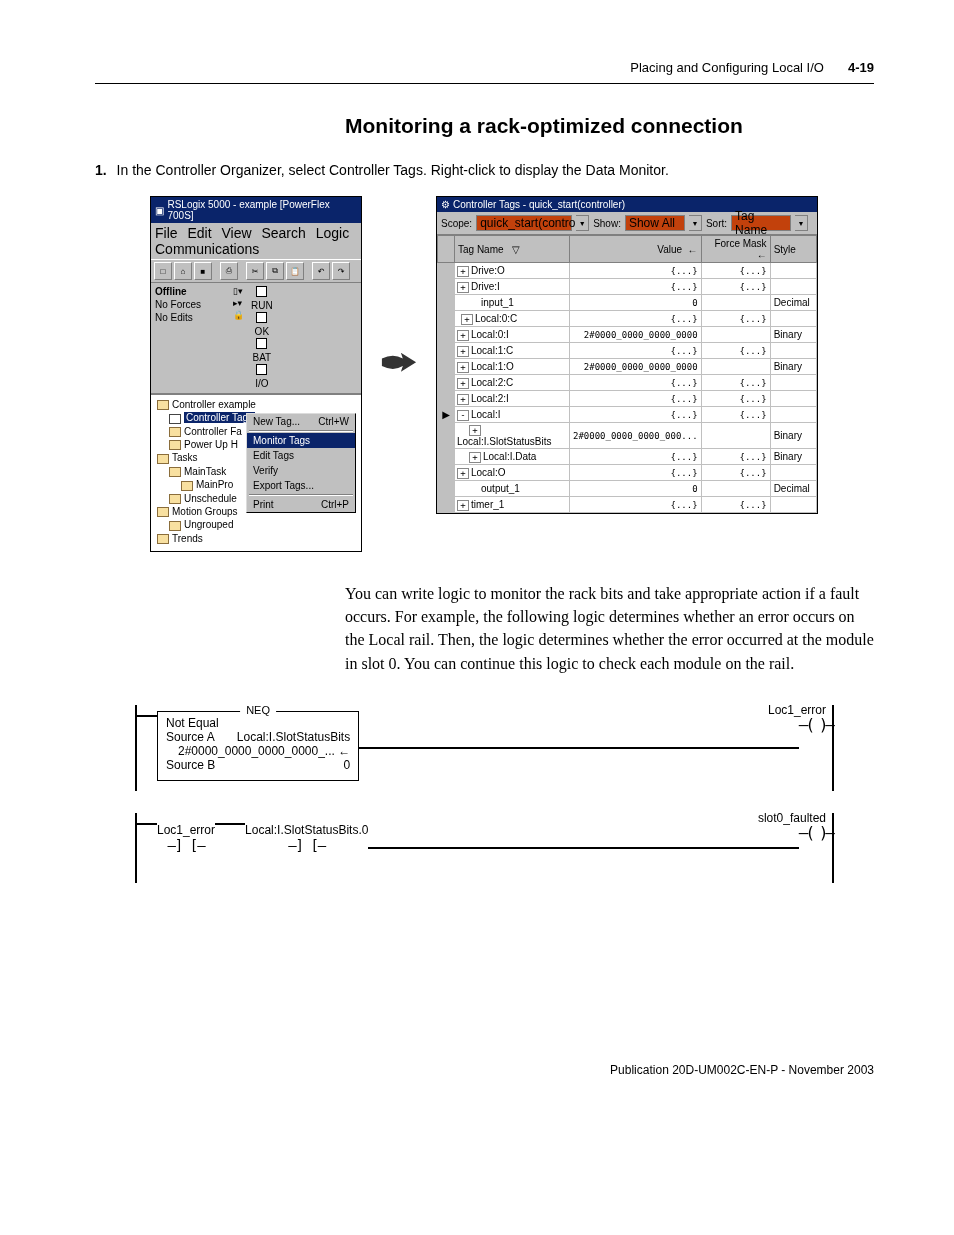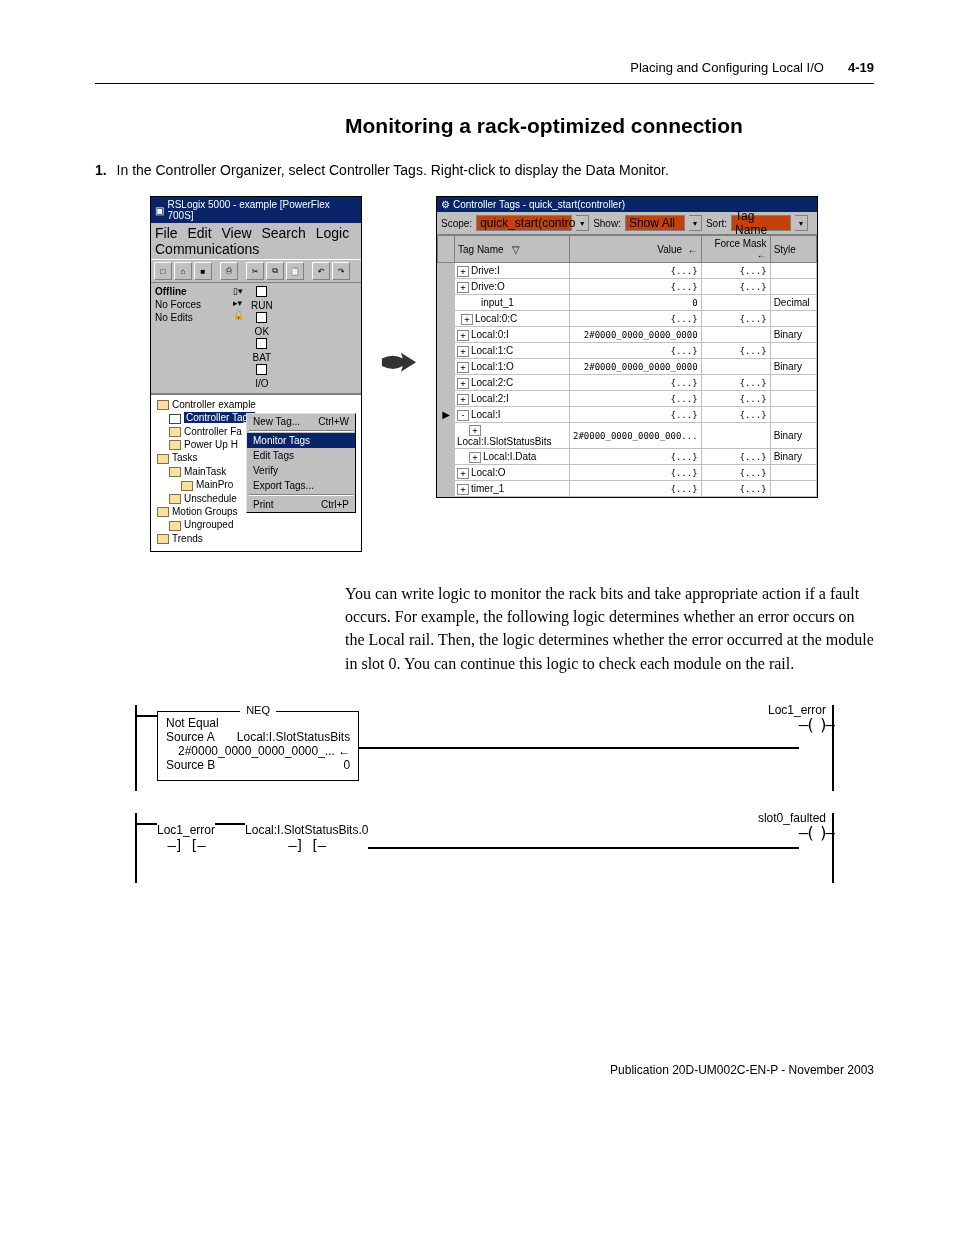--- a/index.html
+++ b/index.html
@@ -387,28 +387,28 @@
             <th style="width:10px;"></th>
             <th style="width:108px;"><span>Tag Name</span> &nbsp; ▽</th>
             <th style="width:120px;text-align:right;"><span>Value</span> &nbsp;←</th>
             <th style="width:62px;text-align:right;"><span>Force Mask</span> ←</th>
             <th>Style</th>
           </tr>
         </thead>
         <tbody id="tag-rows">
             <tr>
               <td class="row-ptr"></td>
+              <td class="name"><span style="padding-left:0px;"><span class="exp">+</span>Drive:O</span></td>
+              <td class="val">{...}</td>
+              <td class="fm">{...}</td>
+              <td></td>
+            </tr>
+            <tr>
+              <td class="row-ptr"></td>
               <td class="name"><span style="padding-left:0px;"><span class="exp">+</span>Drive:I</span></td>
-              <td class="val">{...}</td>
-              <td class="fm">{...}</td>
-              <td></td>
-            </tr>
-            <tr>
-              <td class="row-ptr"></td>
-              <td class="name"><span style="padding-left:0px;"><span class="exp">+</span>Drive:O</span></td>
               <td class="val">{...}</td>
               <td class="fm">{...}</td>
               <td></td>
             </tr>
             <tr>
               <td class="row-ptr"></td>
               <td class="name"><span style="padding-left:12px;"><span style="display:inline-block;width:12px;"></span>input_1</span></td>
               <td class="val">0</td>
               <td class="fm"></td>
               <td>Decimal</td>
@@ -475,20 +475,27 @@
               <td class="val">{...}</td>
               <td class="fm">{...}</td>
               <td>Binary</td>
             </tr>
             <tr>
               <td class="row-ptr"></td>
               <td class="name"><span style="padding-left:0px;"><span class="exp">+</span>Local:O</span></td>
               <td class="val">{...}</td>
               <td class="fm">{...}</td>
               <td></td>
+            </tr>
+            <tr>
+              <td class="row-ptr"></td>
+              <td class="name"><span style="padding-left:12px;"><span style="display:inline-block;width:12px;"></span>output_1</span></td>
+              <td class="val">0</td>
+              <td class="fm"></td>
+              <td>Decimal</td>
             </tr>
             <tr>
               <td class="row-ptr"></td>
               <td class="name"><span style="padding-left:0px;"><span class="exp">+</span>timer_1</span></td>
               <td class="val">{...}</td>
               <td class="fm">{...}</td>
               <td></td>
             </tr>
           </tbody>
       </table>

